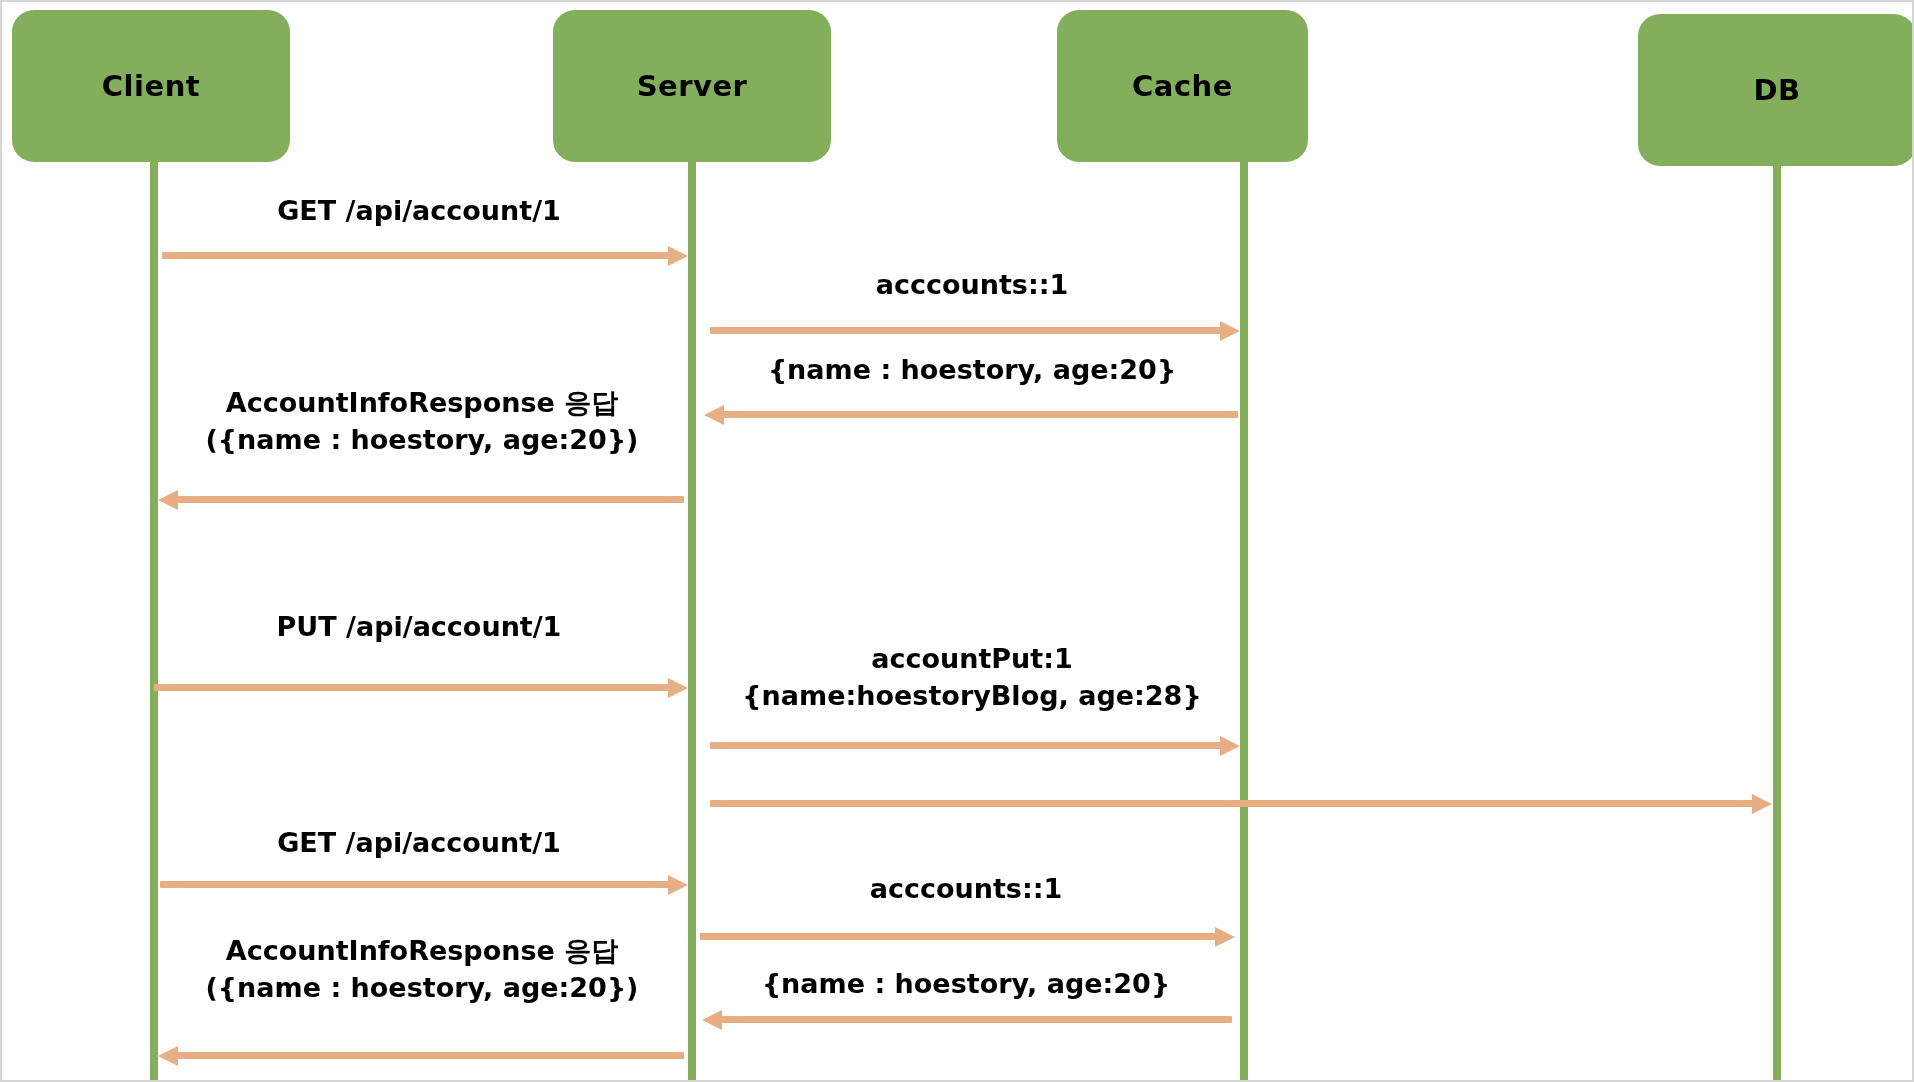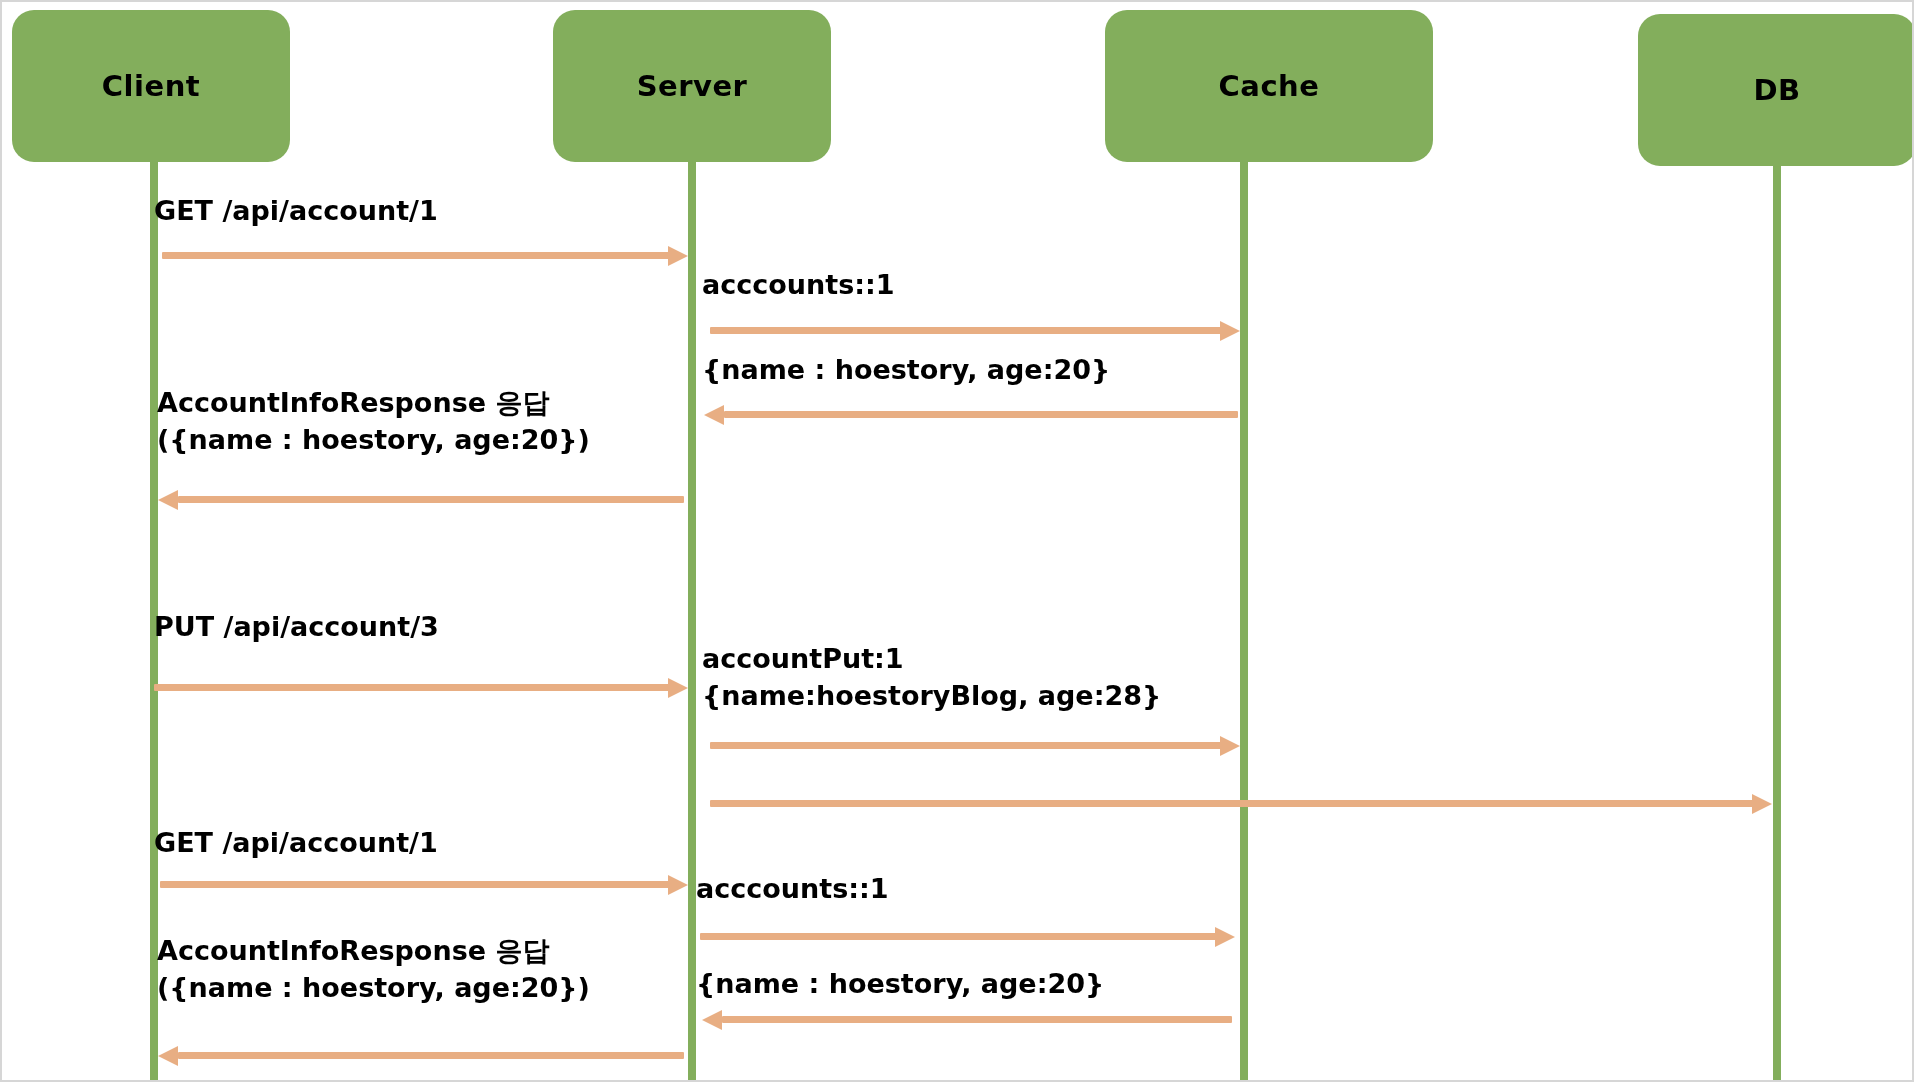--- a/index.html
+++ b/index.html
@@ -72,37 +72,37 @@
   }
   
   .msg-label {
     position: absolute;
     color: #000000;
     font-weight: bold;
     font-size: 27px;
     line-height: 1.38;
     font-family: "DejaVu Sans", "Liberation Sans", sans-serif;
     white-space: pre;
-    text-align: left;
+    text-align: center;
   }
 </style>
 </head>
 <body>
 
 <div id="canvas">
 
   <div class="participant-box" style="left:551px; top:8px; width:278px; height:152px;">
     <span class="participant-label">Server</span>
   </div>
 
   <div class="participant-box" style="left:10px; top:8px; width:278px; height:152px;">
     <span class="participant-label">Client</span>
   </div>
 
-  <div class="participant-box" style="left:1103px; top:8px; width:328px; height:152px;">
+  <div class="participant-box" style="left:1055px; top:8px; width:251px; height:152px;">
     <span class="participant-label">Cache</span>
   </div>
 
   <div class="participant-box" style="left:1636px; top:12px; width:278px; height:152px;">
     <span class="participant-label">DB</span>
   </div>
 
   <div class="lifeline" style="left:148px; top:160px; height:922px;"></div>
   <div class="lifeline" style="left:686px; top:160px; height:922px;"></div>
   <div class="lifeline" style="left:1238px; top:160px; height:922px;"></div>
@@ -126,21 +126,21 @@
     <div class="msg-head left" style="left:-6px;"></div>
   </div>
 
   <div class="msg-label" style="left:155px; top:382px; width:530px;">AccountInfoResponse 응답
 ({name : hoestory, age:20})</div>
   <div class="message" style="left:162px; top:494px; width:520px;">
     <div class="msg-line" style="left:14px; width:506px;"></div>
     <div class="msg-head left" style="left:-6px;"></div>
   </div>
 
-  <div class="msg-label" style="left:152px; top:606px; width:530px;">PUT /api/account/3</div>
+  <div class="msg-label" style="left:152px; top:606px; width:530px;">PUT /api/account/1</div>
   <div class="message" style="left:152px; top:682px; width:534px;">
     <div class="msg-line" style="width:520px;"></div>
     <div class="msg-head right" style="left:514px;"></div>
   </div>
 
   <div class="msg-label" style="left:700px; top:638px; width:540px;">accountPut:1
 {name:hoestoryBlog, age:28}</div>
   <div class="message" style="left:708px; top:740px; width:530px;">
     <div class="msg-line" style="width:516px;"></div>
     <div class="msg-head right" style="left:510px;"></div>

